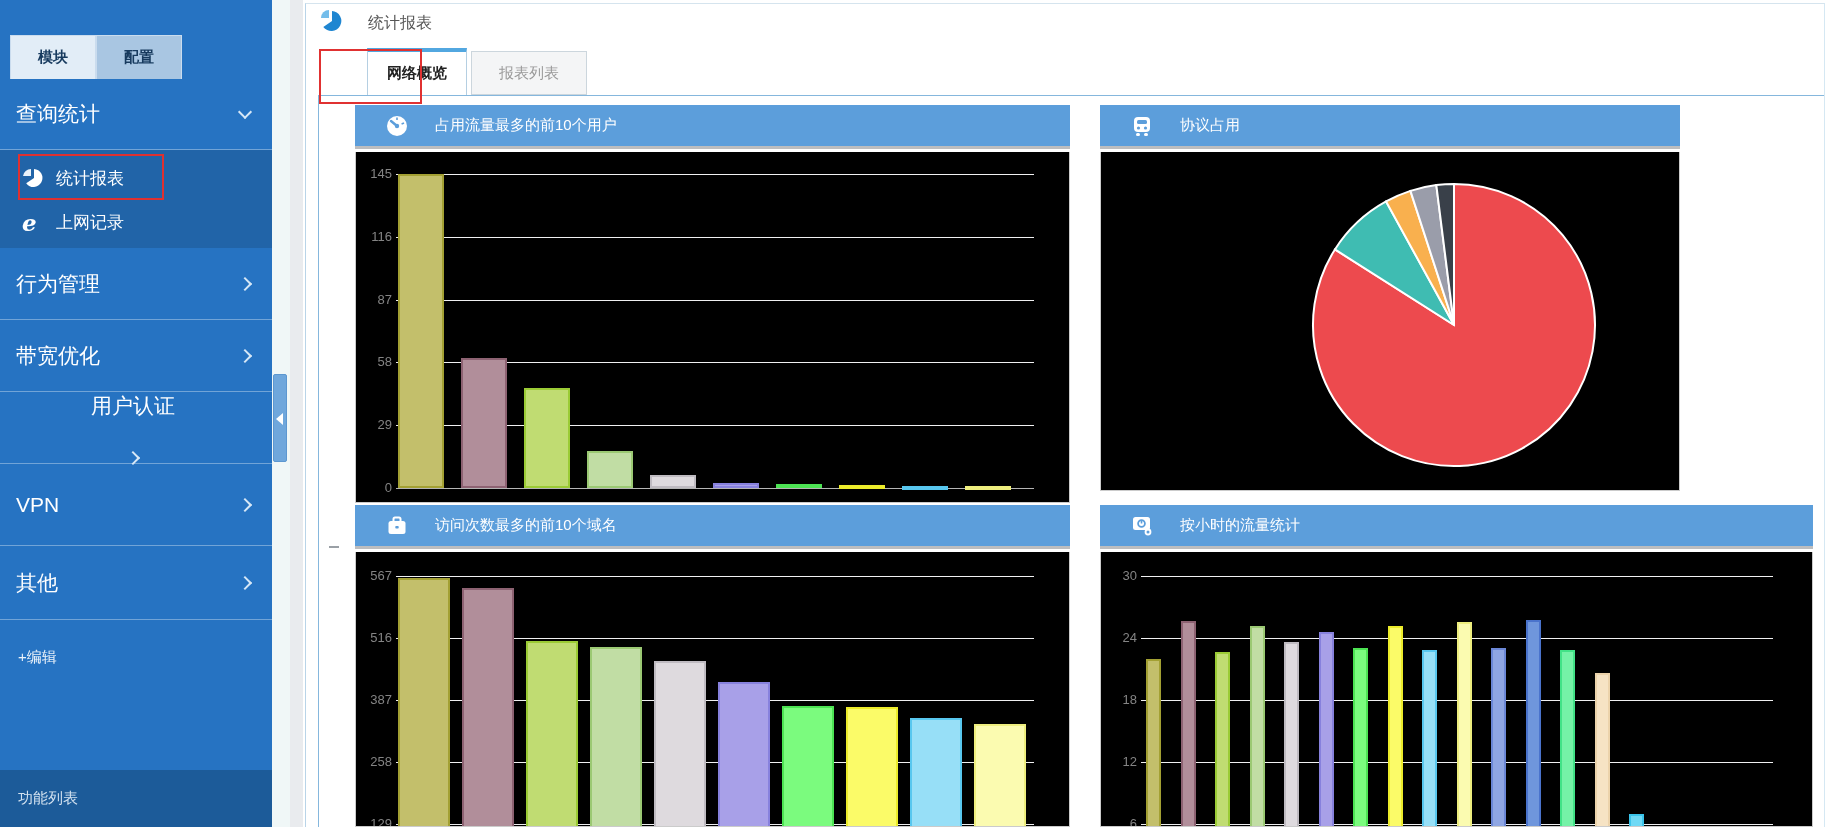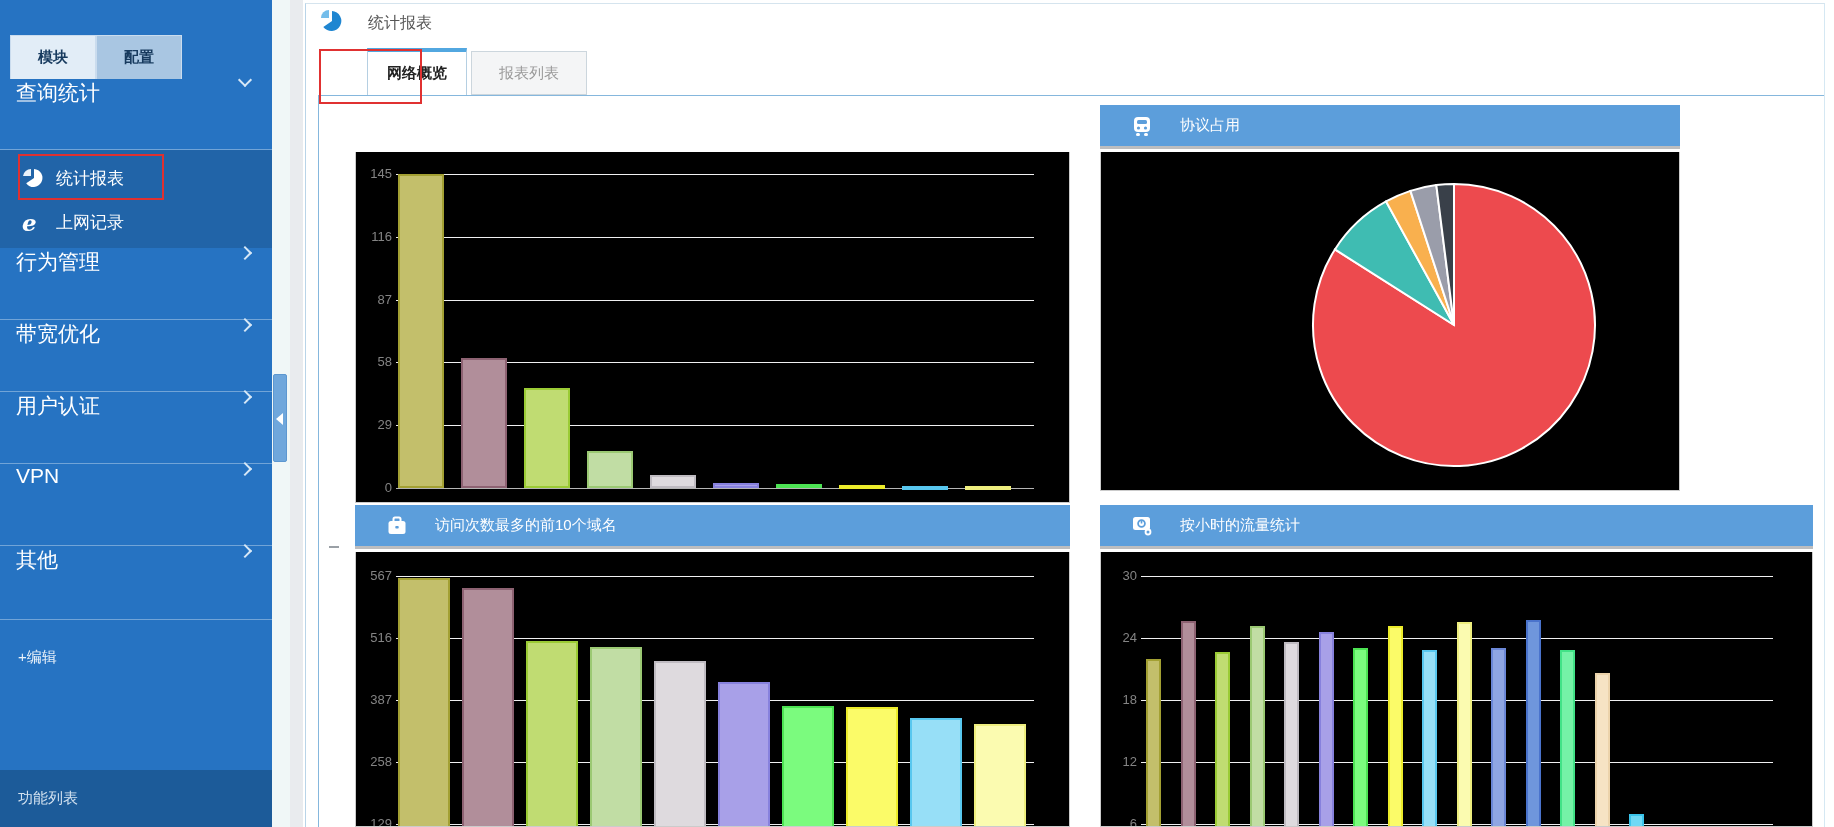--- a/index.html
+++ b/index.html
@@ -7,21 +7,21 @@
   body{font-family:"Liberation Sans","DejaVu Sans",sans-serif;}
   .stage{position:relative;width:1834px;height:827px;overflow:hidden;background:#fff;}
   .abs{position:absolute;}
 
   
   .sidebar{left:0;top:0;width:272px;height:827px;background:#2673c2;}
   .side-tabs{left:10px;top:35px;height:32px;display:flex;}
   .side-tab{width:86px;height:44px;display:flex;align-items:center;justify-content:center;
     font-size:15px;font-weight:bold;color:#173a5e;background:#a9c6e2;border:1px solid #cadcee;border-bottom:none;}
   .side-tab.active{background:#e2edf7;}
-  .menu-item{left:0;width:272px;color:#fff;display:flex;align-items:flex-start;justify-content:space-between;
+  .menu-item{left:0;width:272px;color:#fff;display:flex;align-items:center;justify-content:space-between;
     padding:0 22px 0 16px;font-size:21px;border-bottom:1px solid rgba(255,255,255,.35);}
   .chev{width:10px;height:10px;border-right:2px solid #d7e8f7;border-bottom:2px solid #d7e8f7;display:inline-block;}
   .chev.right{transform:rotate(-45deg);}
   .chev.down{transform:rotate(45deg);margin-top:-4px;}
   .submenu{left:0;top:150px;width:272px;height:98px;background:#2164a8;padding-top:6px;}
   .subitem{height:44px;display:flex;align-items:center;color:#fff;font-size:17px;padding-left:22px;}
   .subicon{width:34px;display:flex;align-items:center;}
   .ie-e{font-family:"DejaVu Serif","Liberation Serif",serif;font-style:italic;font-weight:bold;font-size:23px;color:#fff;line-height:1;}
   .edit-link{left:18px;top:648px;color:#eaf2fa;font-size:15px;}
   .side-footer{left:0;top:770px;width:272px;height:57px;background:#1c5b99;color:#d3e2f0;font-size:15px;
@@ -99,21 +99,21 @@
     </div>
 
     <div class="abs menu-item" style="top:248px;height:72px;">
       <span>行为管理</span>
       <span class="chev right"></span>
     </div>
     <div class="abs menu-item" style="top:320px;height:72px;">
       <span>带宽优化</span>
       <span class="chev right"></span>
     </div>
-    <div class="abs menu-item" style="top:392px;height:72px;">
+    <div class="abs menu-item" style="top:392px;height:72px;flex-direction:column;">
       <span>用户认证</span>
       <span class="chev right"></span>
     </div>
     <div class="abs menu-item" style="top:464px;height:82px;">
       <span>VPN</span>
       <span class="chev right"></span>
     </div>
     <div class="abs menu-item" style="top:546px;height:74px;">
       <span>其他</span>
       <span class="chev right"></span>
@@ -148,20 +148,32 @@
     <div class="tab idle">报表列表</div>
   </div>
 
   <div class="abs tabpane-top"></div>
   <div class="abs tabpane-left"></div>
   <div class="abs stray-dash"></div>
 
   <div class="abs anno" style="left:319px;top:49px;width:103px;height:55px;"></div>
 
   <section class="abs panel" style="left:355px;top:105px;width:715px;height:398px;">
+    <header class="panel-header">
+      <span class="ph-icon">
+        <svg width="24" height="24" viewBox="0 0 24 24">
+          <circle cx="12" cy="12" r="10" fill="#ffffff"></circle>
+          <line x1="12" y1="12" x2="6" y2="7" stroke="#5c9edb" stroke-width="2.4" stroke-linecap="round"></line>
+          <circle cx="12" cy="12" r="2.2" fill="#5c9edb"></circle>
+          <line x1="12" y1="3.5" x2="12" y2="6" stroke="#5c9edb" stroke-width="1.6"></line>
+          <line x1="19" y1="9" x2="16.6" y2="10" stroke="#5c9edb" stroke-width="1.6"></line>
+        </svg>
+      </span>
+      <span>占用流量最多的前10个用户</span>
+    </header>
     <div class="panel-body" style="top:47px;height:351px;">
       <div class="abs" id="chart-0" style="left:0;top:0;right:0;bottom:0;">
           <div class="ytick" style="left: 2px; top: 14px;">145</div>
           <div class="gridline" style="left: 40px; top: 22px; width: 638px;"></div>
           <div class="ytick" style="left: 2px; top: 76.7995px;">116</div>
           <div class="gridline" style="left: 40px; top: 84.7995px; width: 638px;"></div>
           <div class="ytick" style="left: 2px; top: 139.599px;">87</div>
           <div class="gridline" style="left: 40px; top: 147.599px; width: 638px;"></div>
           <div class="ytick" style="left: 2px; top: 202.399px;">58</div>
           <div class="gridline" style="left: 40px; top: 210.399px; width: 638px;"></div>

